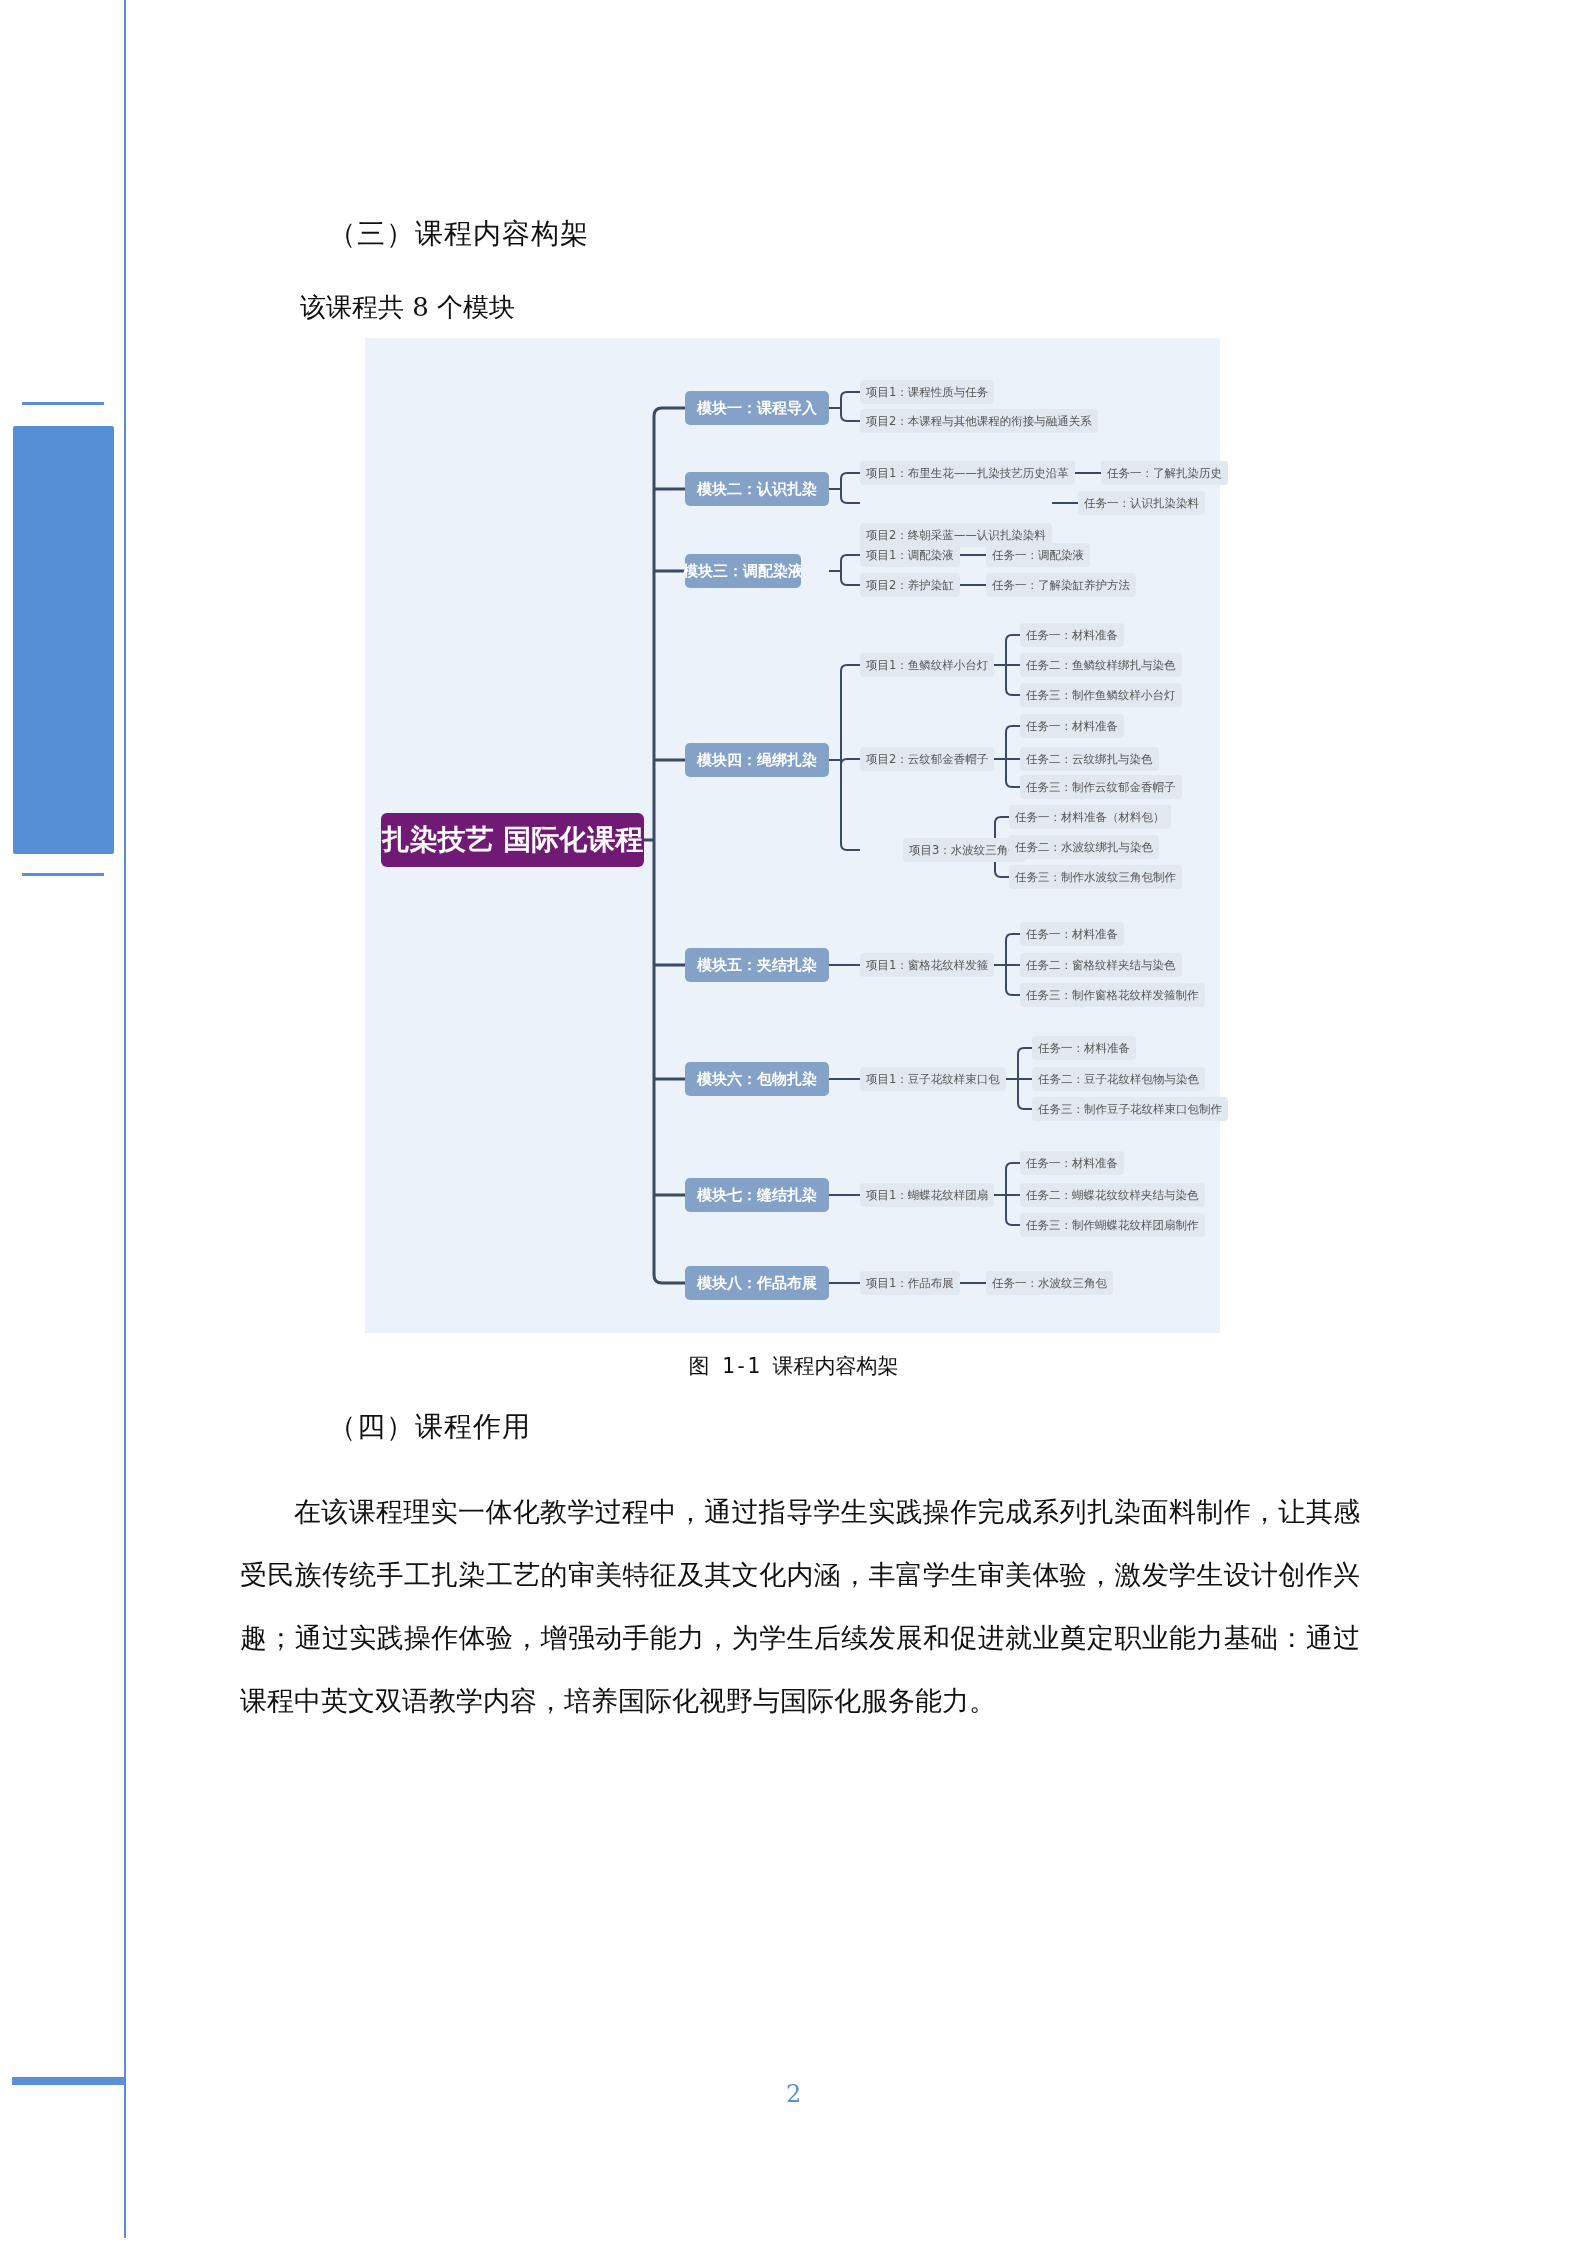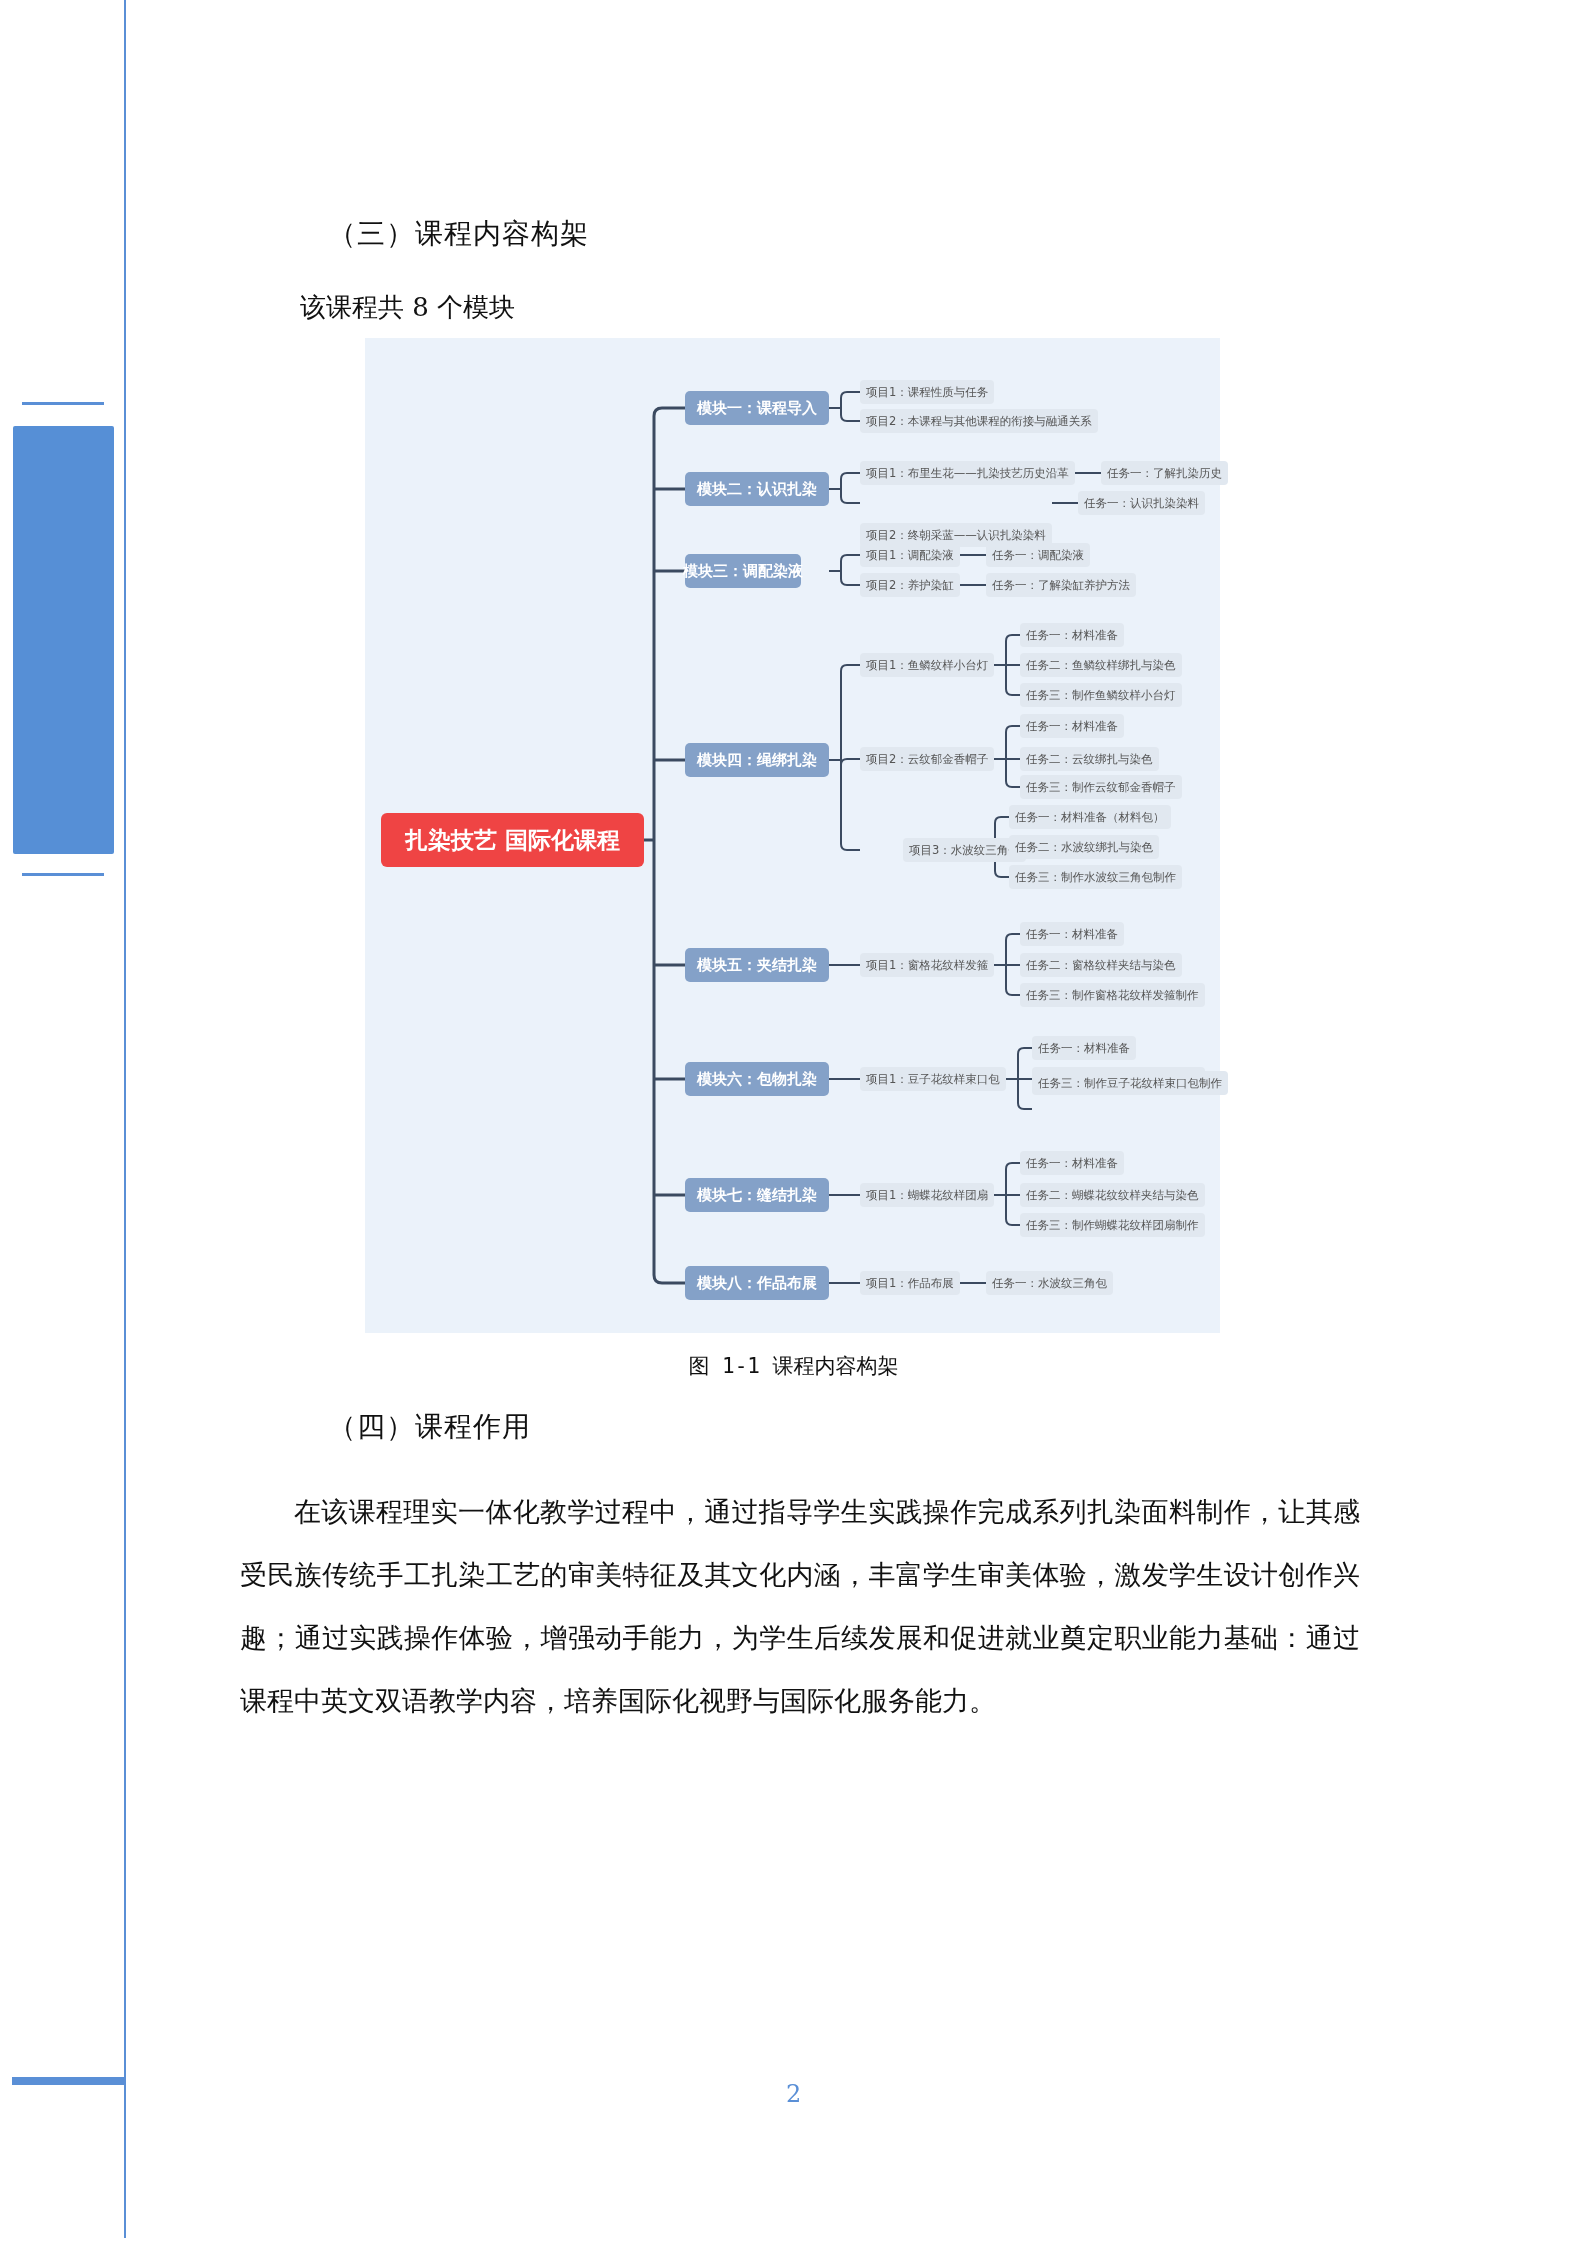--- a/index.html
+++ b/index.html
@@ -7,21 +7,21 @@
          font-family: "DejaVu Serif", "Liberation Serif", serif; color: #111; }
   .vline { position: absolute; left: 124px; top: 0; width: 2px; height: 2238px; background: #5a8fd6; }
   .deco-line { position: absolute; background: #5a8fd6; }
   .deco-block { position: absolute; left: 13px; top: 426px; width: 101px; height: 428px; background: #568fd6; border-radius: 2px; }
   .h2 { position: absolute; font-size: 28px; line-height: 40px; letter-spacing: 1px; white-space: nowrap; }
   .intro { position: absolute; left: 300px; top: 291px; font-size: 26px; line-height: 32px; white-space: nowrap; }
   .map { position: absolute; left: 365px; top: 338px; width: 855px; height: 995px; background: #ebf2fa; }
   .map svg { position: absolute; left: 0; top: 0; }
   .node { position: absolute; box-sizing: border-box; white-space: nowrap;
           font-family: "DejaVu Sans", "Liberation Sans", sans-serif; }
-  .root { background: #ef4444; color: #fff; font-weight: bold; font-size: 23px;
+  .root { background: #701a75; color: #fff; font-weight: bold; font-size: 28px;
           border-radius: 6px; display: flex; align-items: center; justify-content: center; }
   .module { background: #84a1c8; color: #fff; font-weight: bold; font-size: 15px;
             border-radius: 5px; display: flex; align-items: center; justify-content: center; }
   .leaf { background: #e1e8f0; color: #555; font-size: 11.5px; border-radius: 4px;
           height: 24px; line-height: 24px; padding: 0 6px; transform: translateY(-12px); }
   .caption { position: absolute; left: 0; width: 1587px; top: 1353px; text-align: center;
              font-size: 21px; line-height: 26px; font-family: "DejaVu Sans Mono", "Liberation Mono", monospace; }
   .para { position: absolute; left: 240px; top: 1480px; width: 1120px; font-size: 27px; line-height: 63px; }
   .para p { margin: 0; text-indent: 54px; text-align: justify; }
   .pageno { position: absolute; left: 786px; top: 2080px; font-size: 24px; color: #5a8fd6; }
@@ -140,21 +140,21 @@
     <div class="node leaf" style="left: 644px; top: 539px;">任务三：制作水波纹三角包制作</div>
     <div class="node module" style="left: 320px; top: 610px; width: 144px; height: 34px;">模块五：夹结扎染</div>
     <div class="node leaf" style="left: 495px; top: 627px;">项目1：窗格花纹样发箍</div>
     <div class="node leaf" style="left: 655px; top: 596px;">任务一：材料准备</div>
     <div class="node leaf" style="left: 655px; top: 627px;">任务二：窗格纹样夹结与染色</div>
     <div class="node leaf" style="left: 655px; top: 657px;">任务三：制作窗格花纹样发箍制作</div>
     <div class="node module" style="left: 320px; top: 724px; width: 144px; height: 34px;">模块六：包物扎染</div>
     <div class="node leaf" style="left: 495px; top: 741px;">项目1：豆子花纹样束口包</div>
     <div class="node leaf" style="left: 667px; top: 710px;">任务一：材料准备</div>
     <div class="node leaf" style="left: 667px; top: 741px;">任务二：豆子花纹样包物与染色</div>
-    <div class="node leaf" style="left: 667px; top: 745px;">任务三：制作豆子花纹样束口包制作</div>
+    <div class="node leaf" style="left: 667px; top: 771px;">任务三：制作豆子花纹样束口包制作</div>
     <div class="node module" style="left: 320px; top: 840px; width: 144px; height: 34px;">模块七：缝结扎染</div>
     <div class="node leaf" style="left: 495px; top: 857px;">项目1：蝴蝶花纹样团扇</div>
     <div class="node leaf" style="left: 655px; top: 825px;">任务一：材料准备</div>
     <div class="node leaf" style="left: 655px; top: 857px;">任务二：蝴蝶花纹纹样夹结与染色</div>
     <div class="node leaf" style="left: 655px; top: 887px;">任务三：制作蝴蝶花纹样团扇制作</div>
     <div class="node module" style="left: 320px; top: 928px; width: 144px; height: 34px;">模块八：作品布展</div>
     <div class="node leaf" style="left: 495px; top: 945px;">项目1：作品布展</div>
     <div class="node leaf" style="left: 621px; top: 945px;">任务一：水波纹三角包</div>
   </div>
 

